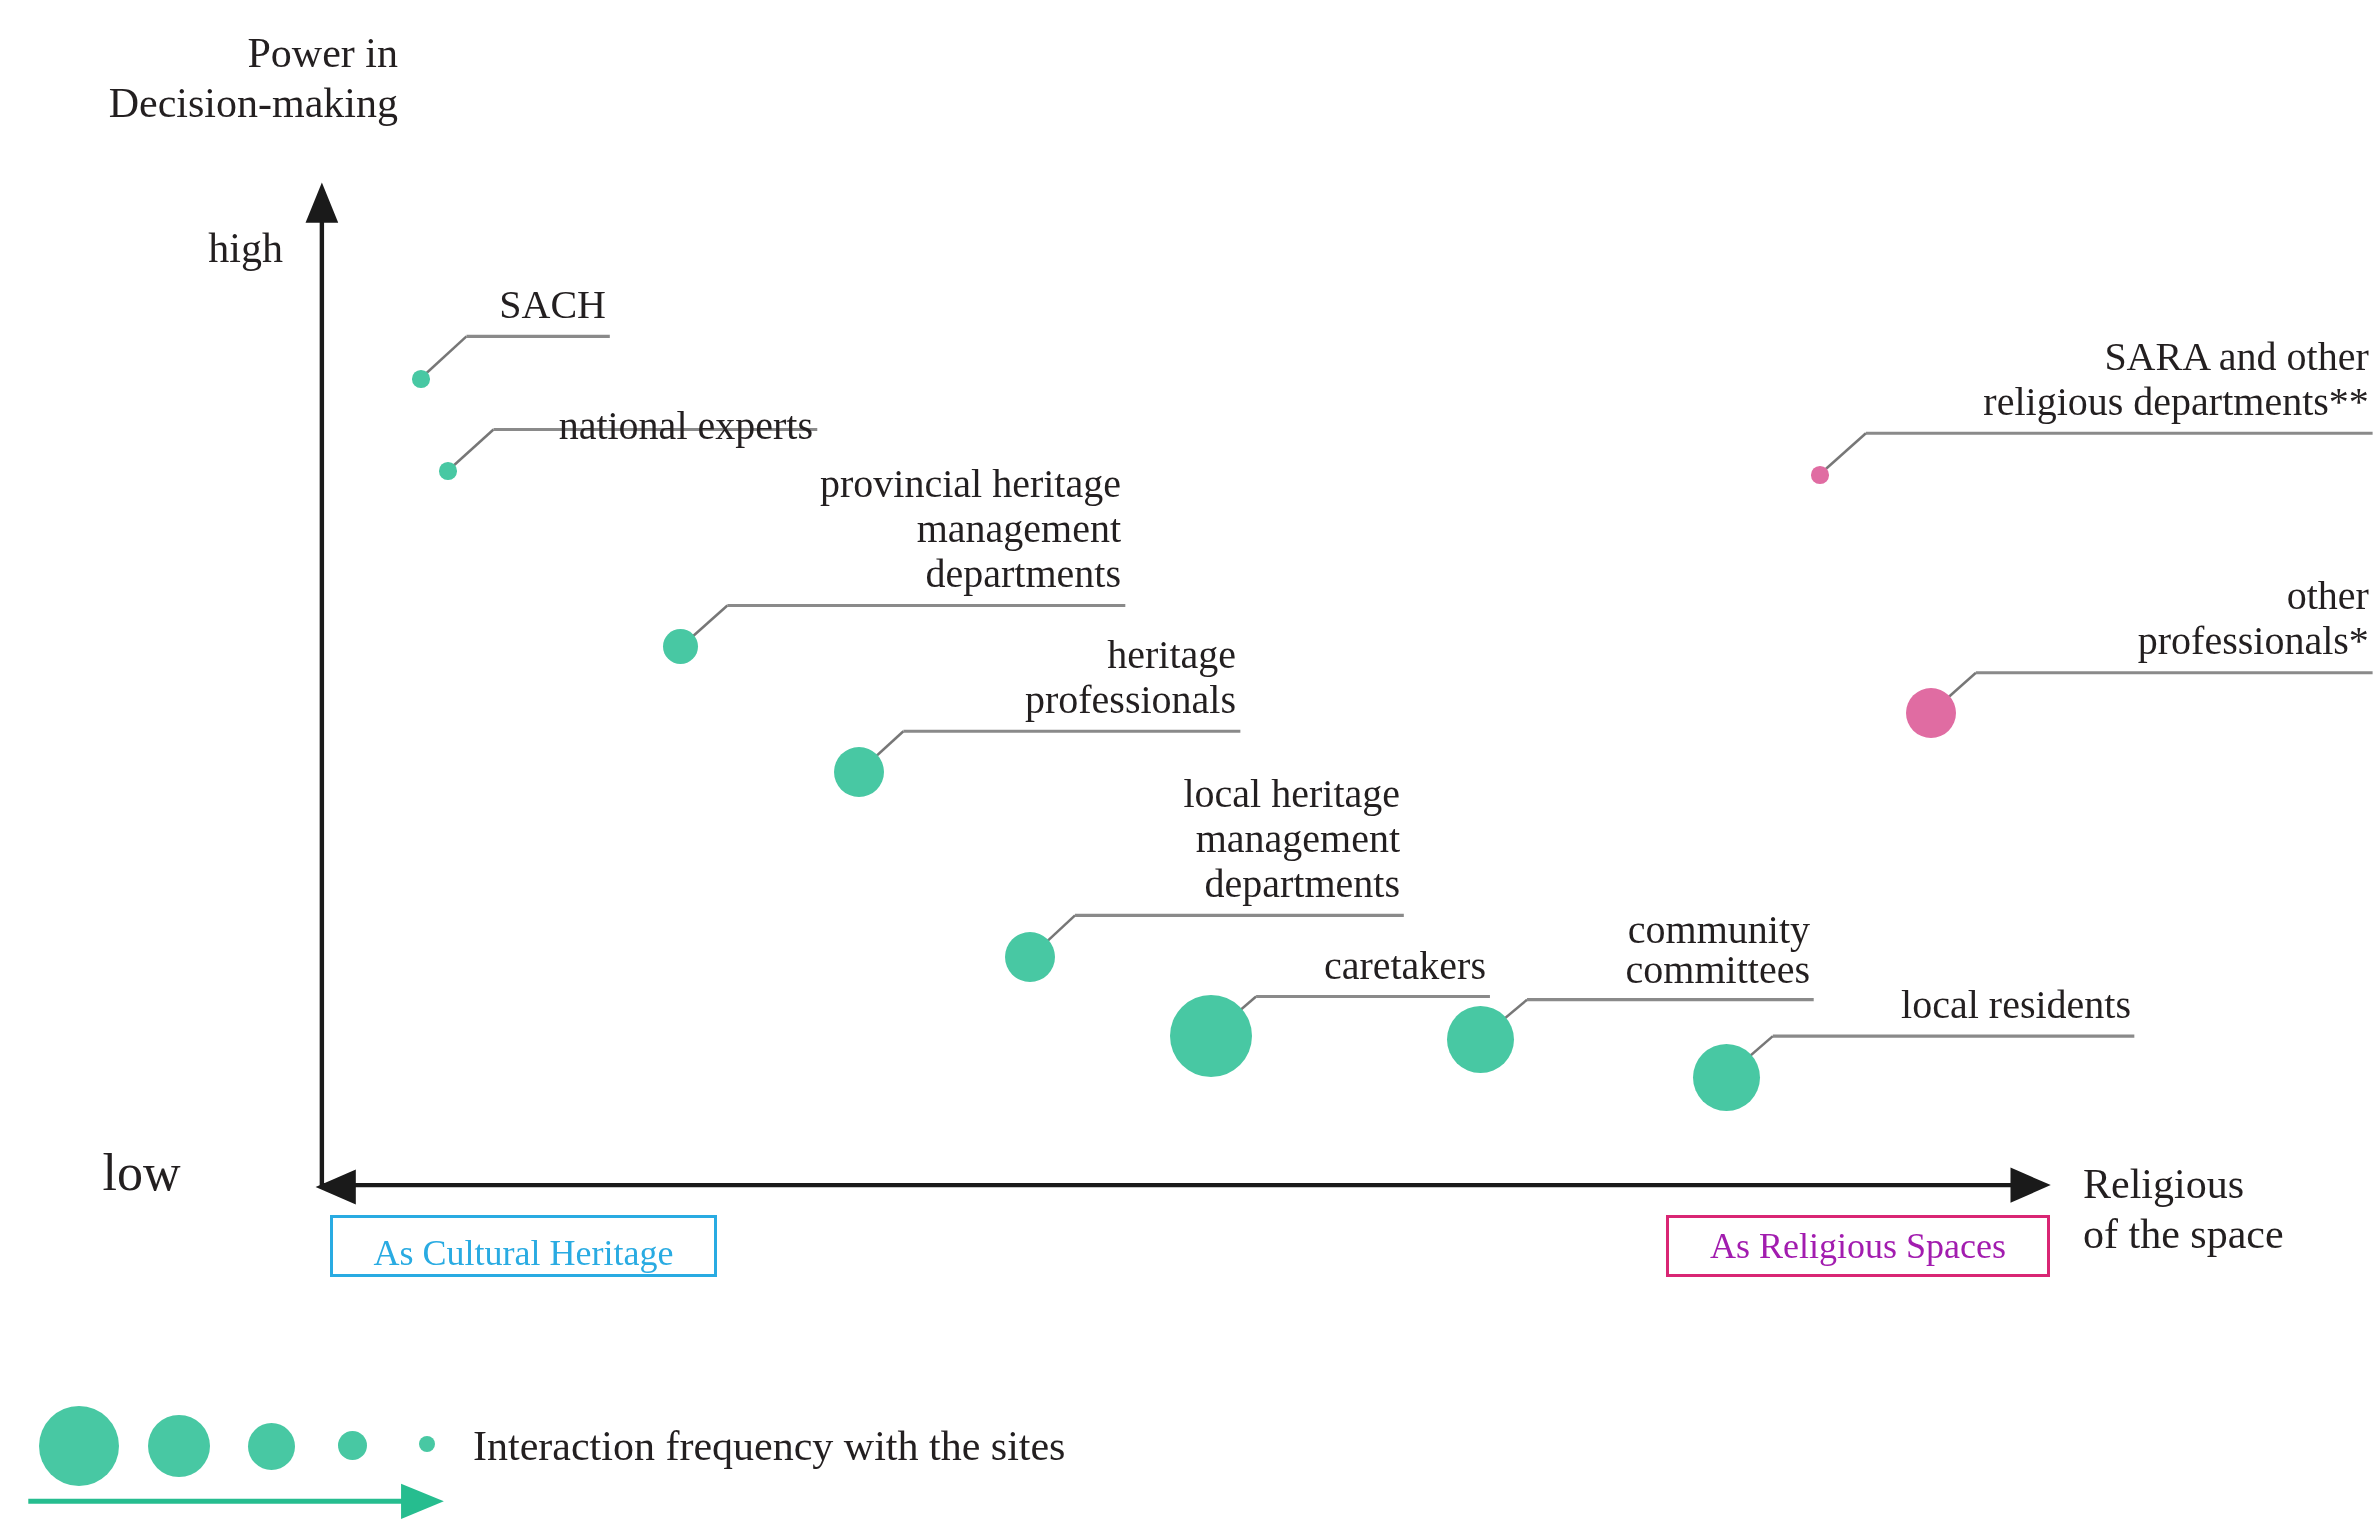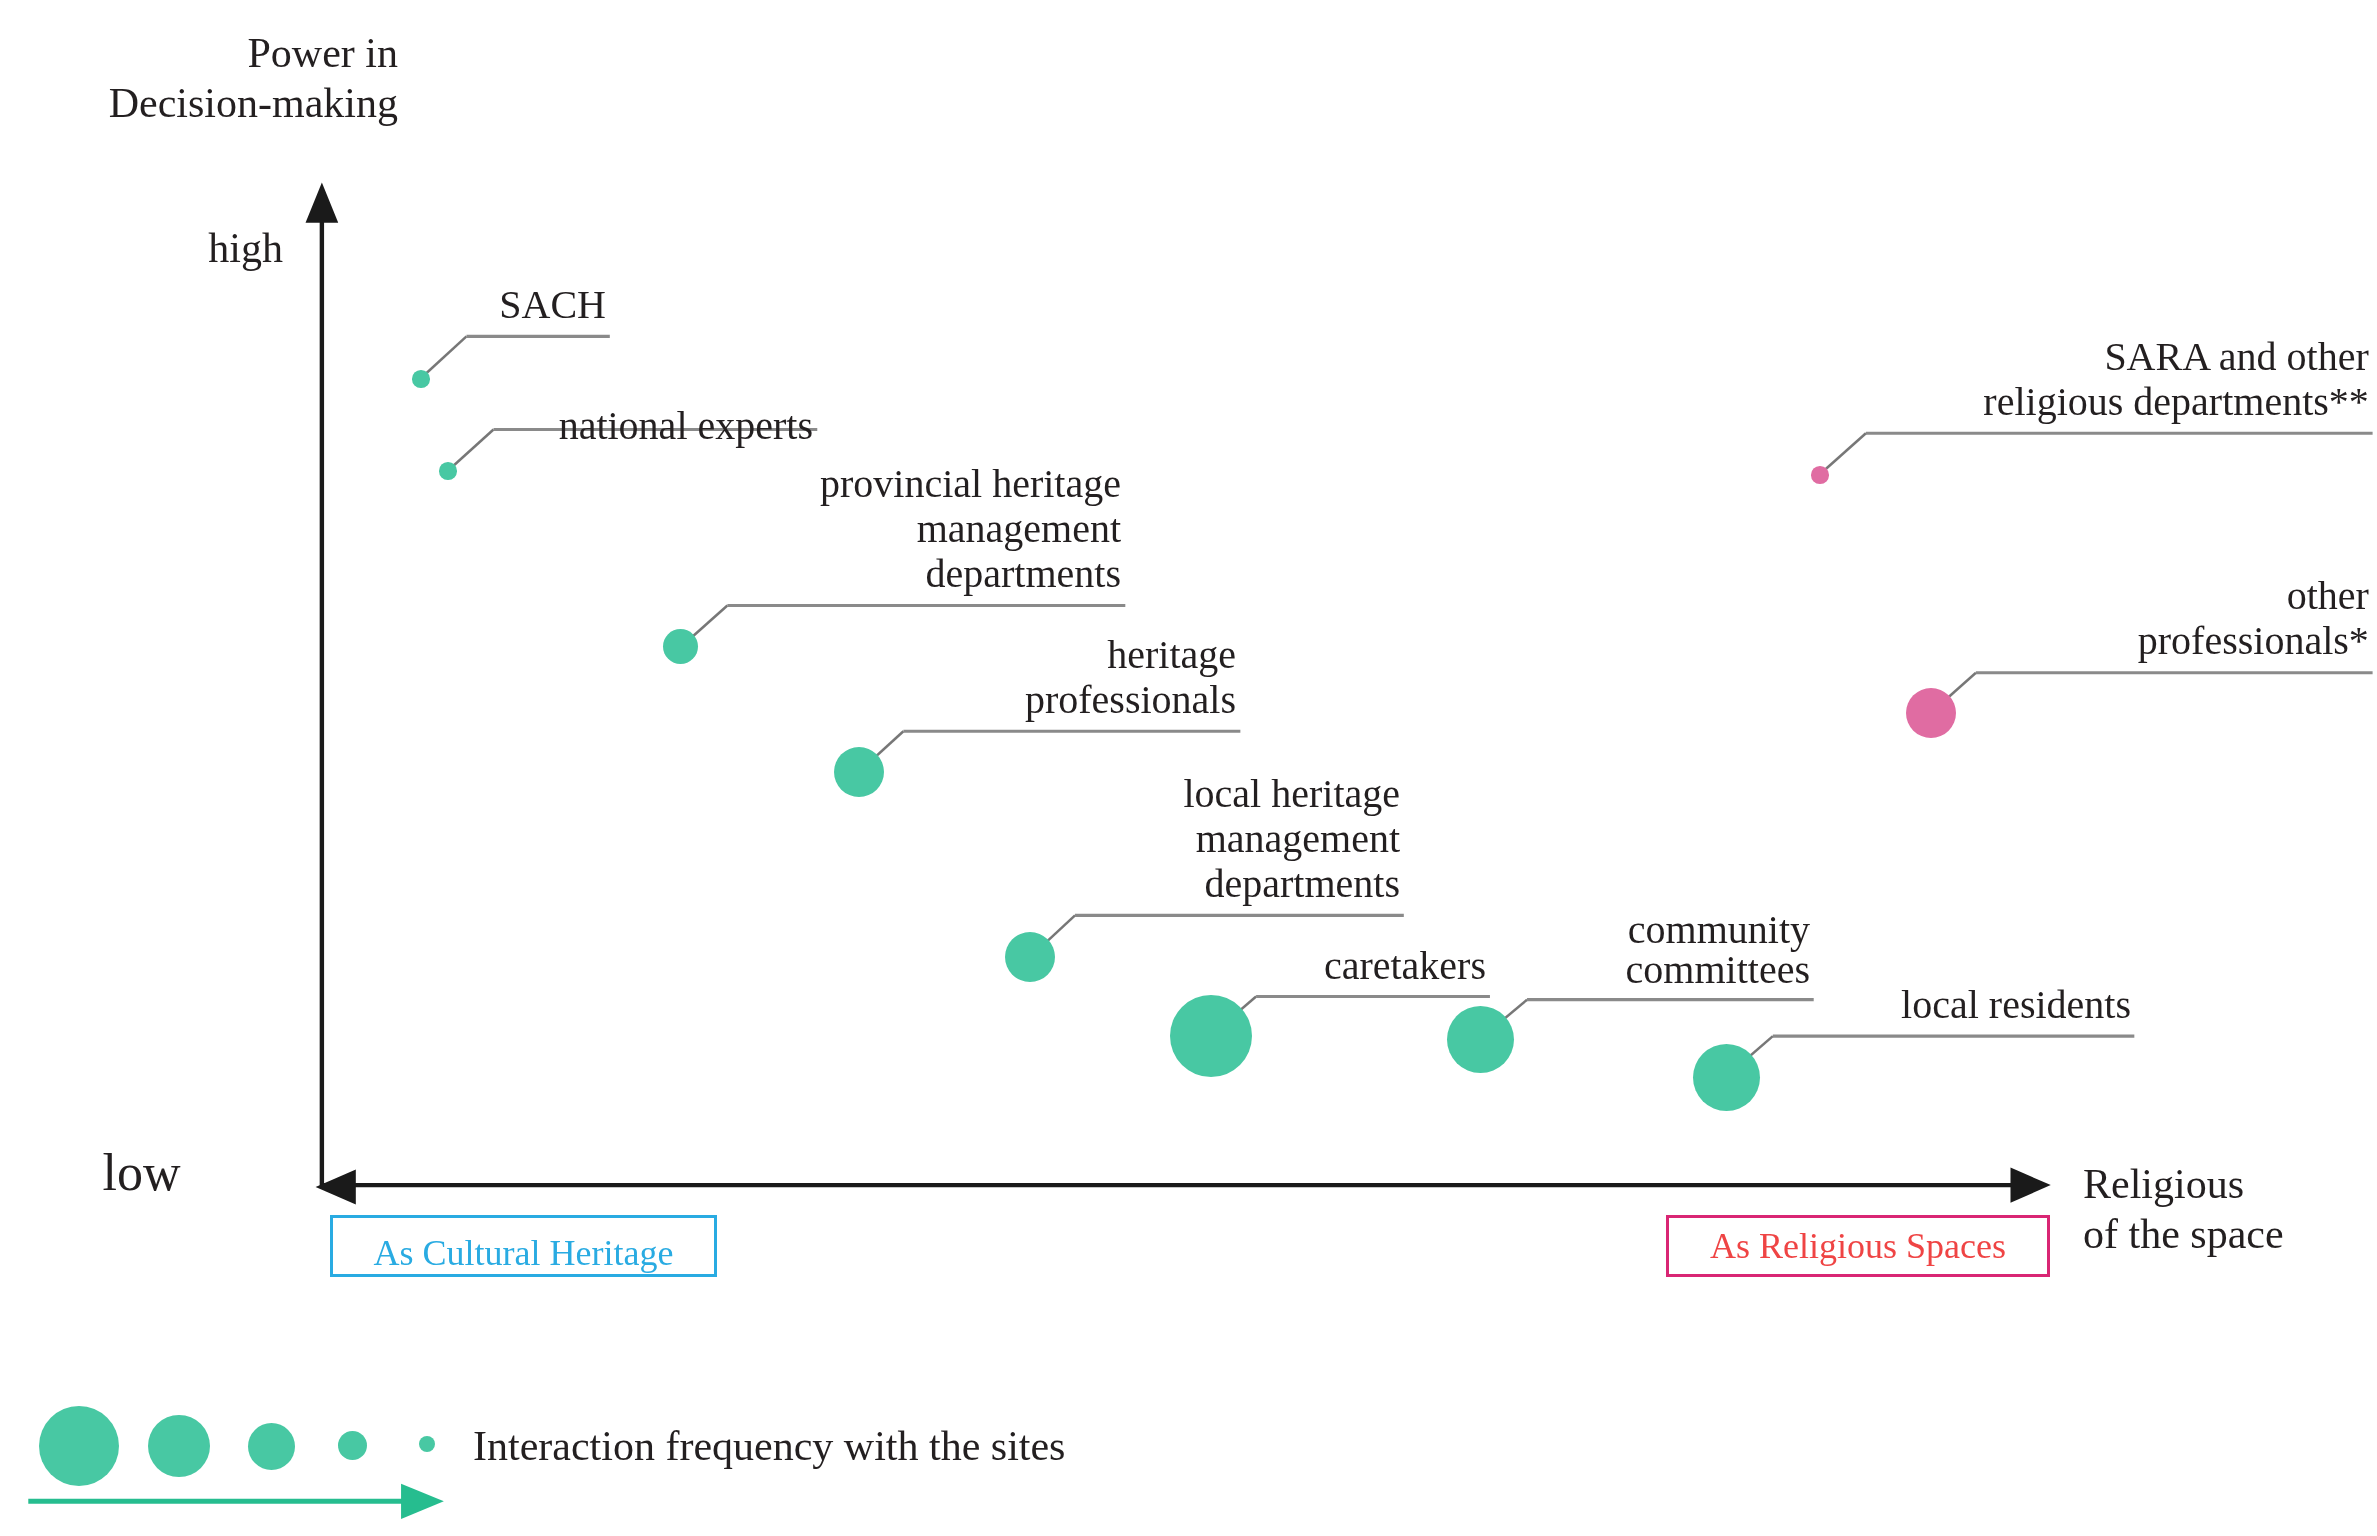--- a/index.html
+++ b/index.html
@@ -92,21 +92,21 @@
   <div class="txt low-lbl">low</div>
 
   <div class="txt perception-lbl">
     <div>Religious</div>
     <div>of the space</div>
   </div>
 
   <div class="cat-box" id="box-cultural" style="border-color: rgb(41, 171, 226); color: rgb(41, 171, 226); align-items: flex-end;">
     <span>As Cultural Heritage</span>
   </div>
-  <div class="cat-box" id="box-religious" style="border-color: rgb(217, 38, 116); color: #ef4444;">
+  <div class="cat-box" id="box-religious" style="border-color: rgb(217, 38, 116); color: #a21caf;">
     <span>As Religious Spaces</span>
   </div>
 
   <div id="dots-layer">
       <div class="dot" style="left: 412px; top: 370px; width: 17.6px; height: 17.6px; background: rgb(72, 200, 163);"></div>
       <div class="dot" style="left: 439px; top: 462px; width: 17.6px; height: 17.6px; background: rgb(72, 200, 163);"></div>
       <div class="dot" style="left: 663px; top: 629px; width: 35px; height: 35px; background: rgb(72, 200, 163);"></div>
       <div class="dot" style="left: 834px; top: 747px; width: 50px; height: 50px; background: rgb(72, 200, 163);"></div>
       <div class="dot" style="left: 1005px; top: 932px; width: 50px; height: 50px; background: rgb(72, 200, 163);"></div>
       <div class="dot" style="left: 1170px; top: 995px; width: 82px; height: 82px; background: rgb(72, 200, 163);"></div>

